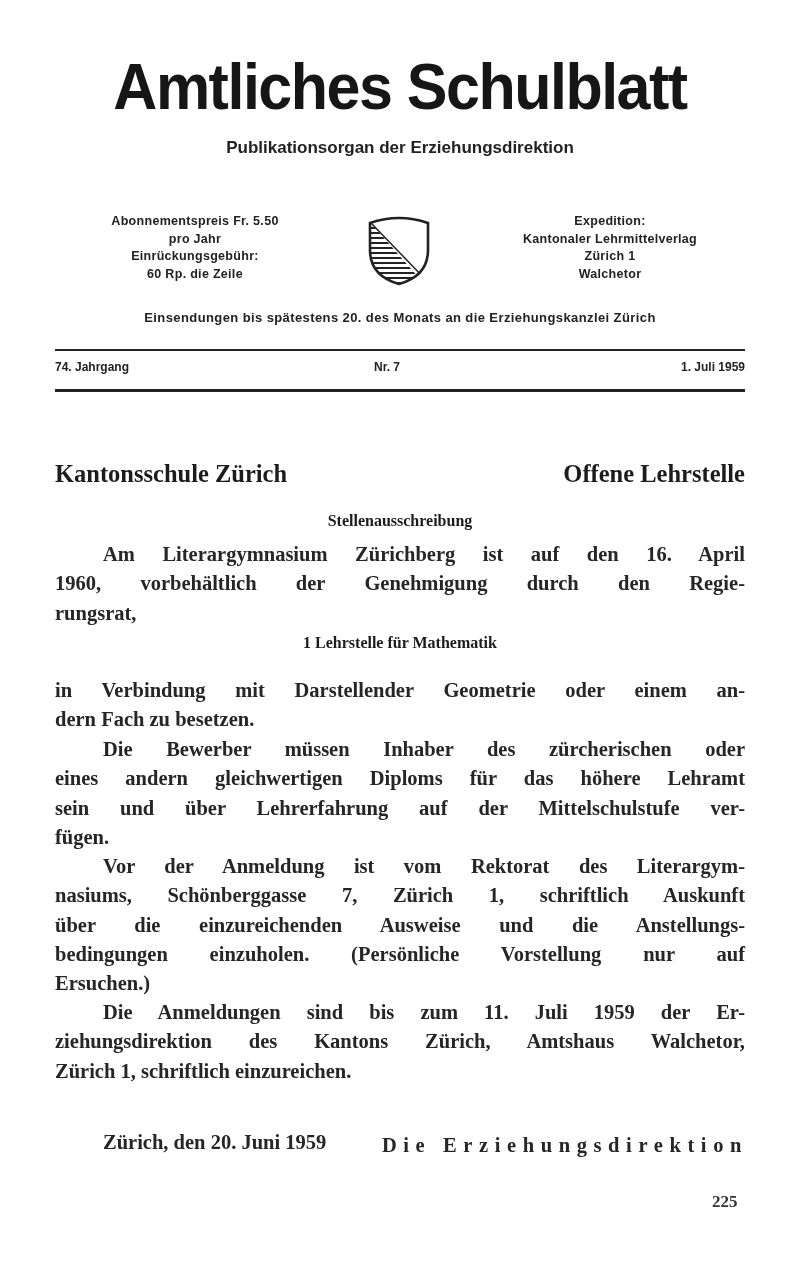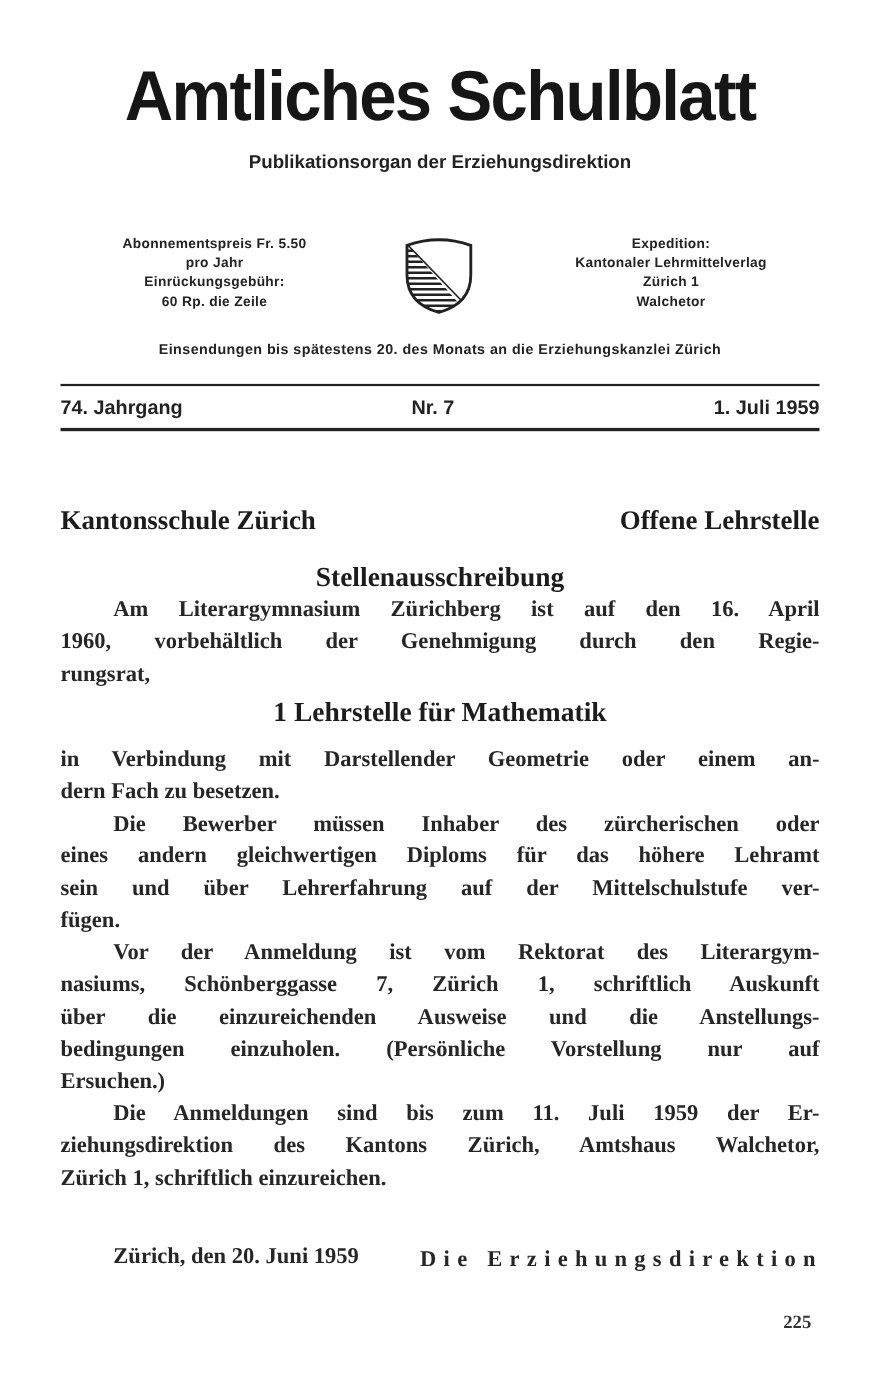--- a/index.html
+++ b/index.html
@@ -22,26 +22,26 @@
     font-size: 17px; color: #222; line-height: 22px;
   }
   .info-block {
     font-size: 12.5px; line-height: 17.5px; text-align: center; color: #222; letter-spacing: 0.3px;
   }
   .notice-line {
     left: 40px; width: 720px; top: 310px; text-align: center;
     font-size: 13px; letter-spacing: 0.4px; color: #222;
   }
   .rule { position: absolute; background: #222; }
-  .issue-row { left: 55px; width: 690px; top: 360px; height: 24px; font-size: 18px; color: #222; }
+  .issue-row { left: 55px; width: 690px; top: 360px; height: 24px; font-size: 12px; color: #222; }
   .issue-row span { position: absolute; top: 0; }
 
   .heading-row { left: 55px; width: 690px; top: 460px; height: 34px; font-weight: bold; font-size: 24.5px; color: #1c1c1c; }
   .heading-row span { position: absolute; top: 0; }
-  .center-bold { left: 55px; width: 690px; text-align: center; font-weight: bold; font-size: 25px; color: #1c1c1c; }
+  .center-bold { left: 55px; width: 690px; text-align: center; font-weight: bold; font-size: 16px; color: #1c1c1c; }
   .body {
     left: 55px; width: 690px; font-size: 20.5px; line-height: 29.3px; color: #262626;
     text-align: justify;
   }
   .line { display: block; text-align: justify; text-align-last: justify; white-space: nowrap; }
   .line.last { text-align-last: left; }
   .signature { font-size: 20.5px; color: #262626; letter-spacing: 6.6px; }
   .page-number { font-size: 17px; color: #333; }
 </style>
 </head>

